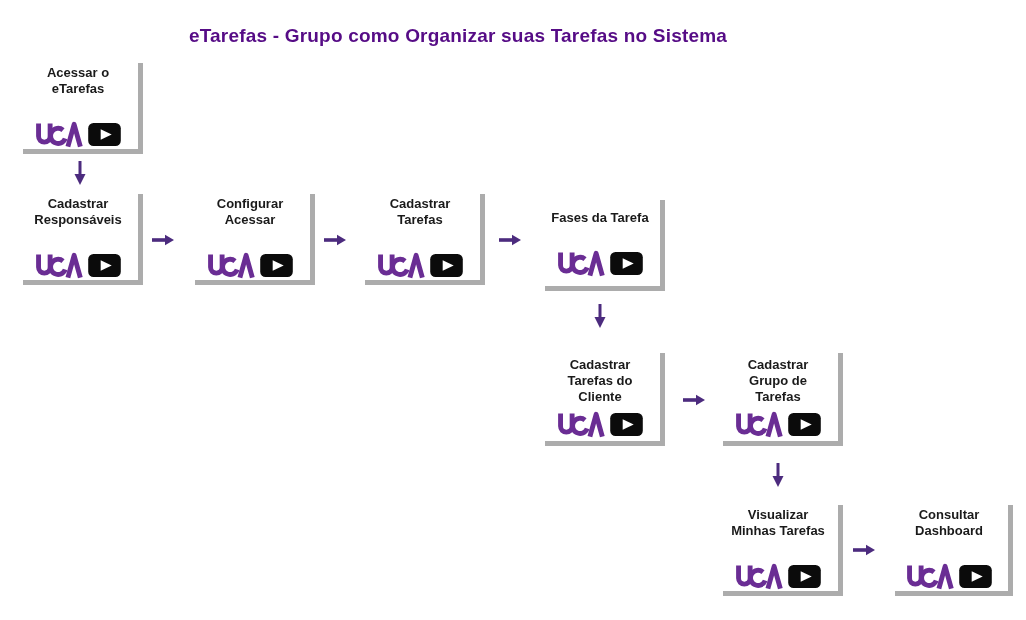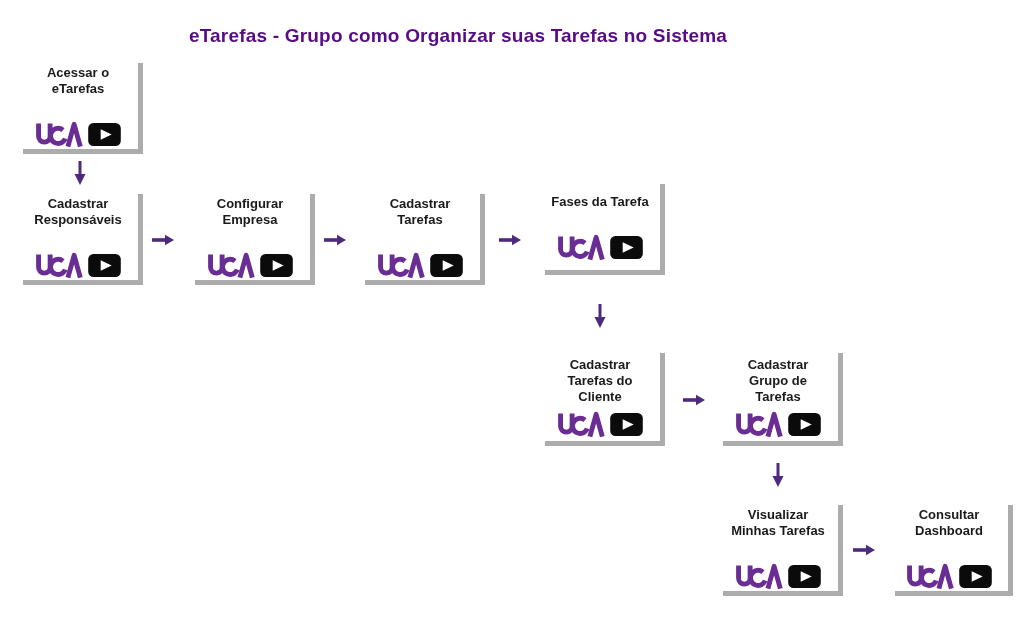--- a/index.html
+++ b/index.html
@@ -30,21 +30,21 @@
   .logo-row{display:flex; align-items:center; justify-content:center; gap:5px;}
   .uca{width:48px; height:28px; display:block;}
   .play{width:33px; height:23px; display:block;}
   .arrow{position:absolute; display:block;}
 
   
   .n0{left:18px;  top:58px;  width:120px; height:91px;}
   .n1{left:18px;  top:189px; width:120px; height:91px;}
   .n2{left:190px; top:189px; width:120px; height:91px;}
   .n3{left:360px; top:189px; width:120px; height:91px;}
-  .n4{left:540px; top:179px; width:120px; height:91px;}
+  .n4{left:540px; top:195px; width:120px; height:91px;}
   .n5{left:540px; top:348px; width:120px; height:93px; gap:6px;}
   .n6{left:718px; top:348px; width:120px; height:93px; gap:6px;}
   .n7{left:718px; top:500px; width:120px; height:91px;}
   .n8{left:890px; top:500px; width:118px; height:91px;}
 
   
   .ad0{left:72px;  top:160px;}
   .ad1{left:592px; top:303px;}
   .ad2{left:770px; top:462px;}
   .ar0{left:151px; top:233px;}
@@ -103,21 +103,21 @@
           <use href="#uca-mark"></use>
         </svg>
       <svg class="play">
           <use href="#yt-play"></use>
         </svg>
     </div>
   </div>
 
   <div class="node n2">
     <div class="label">Configurar
-Empresa</div>
+Acessar</div>
     <div class="logo-row">
       <svg class="uca">
           <use href="#uca-mark"></use>
         </svg>
       <svg class="play">
           <use href="#yt-play"></use>
         </svg>
     </div>
   </div>
 

